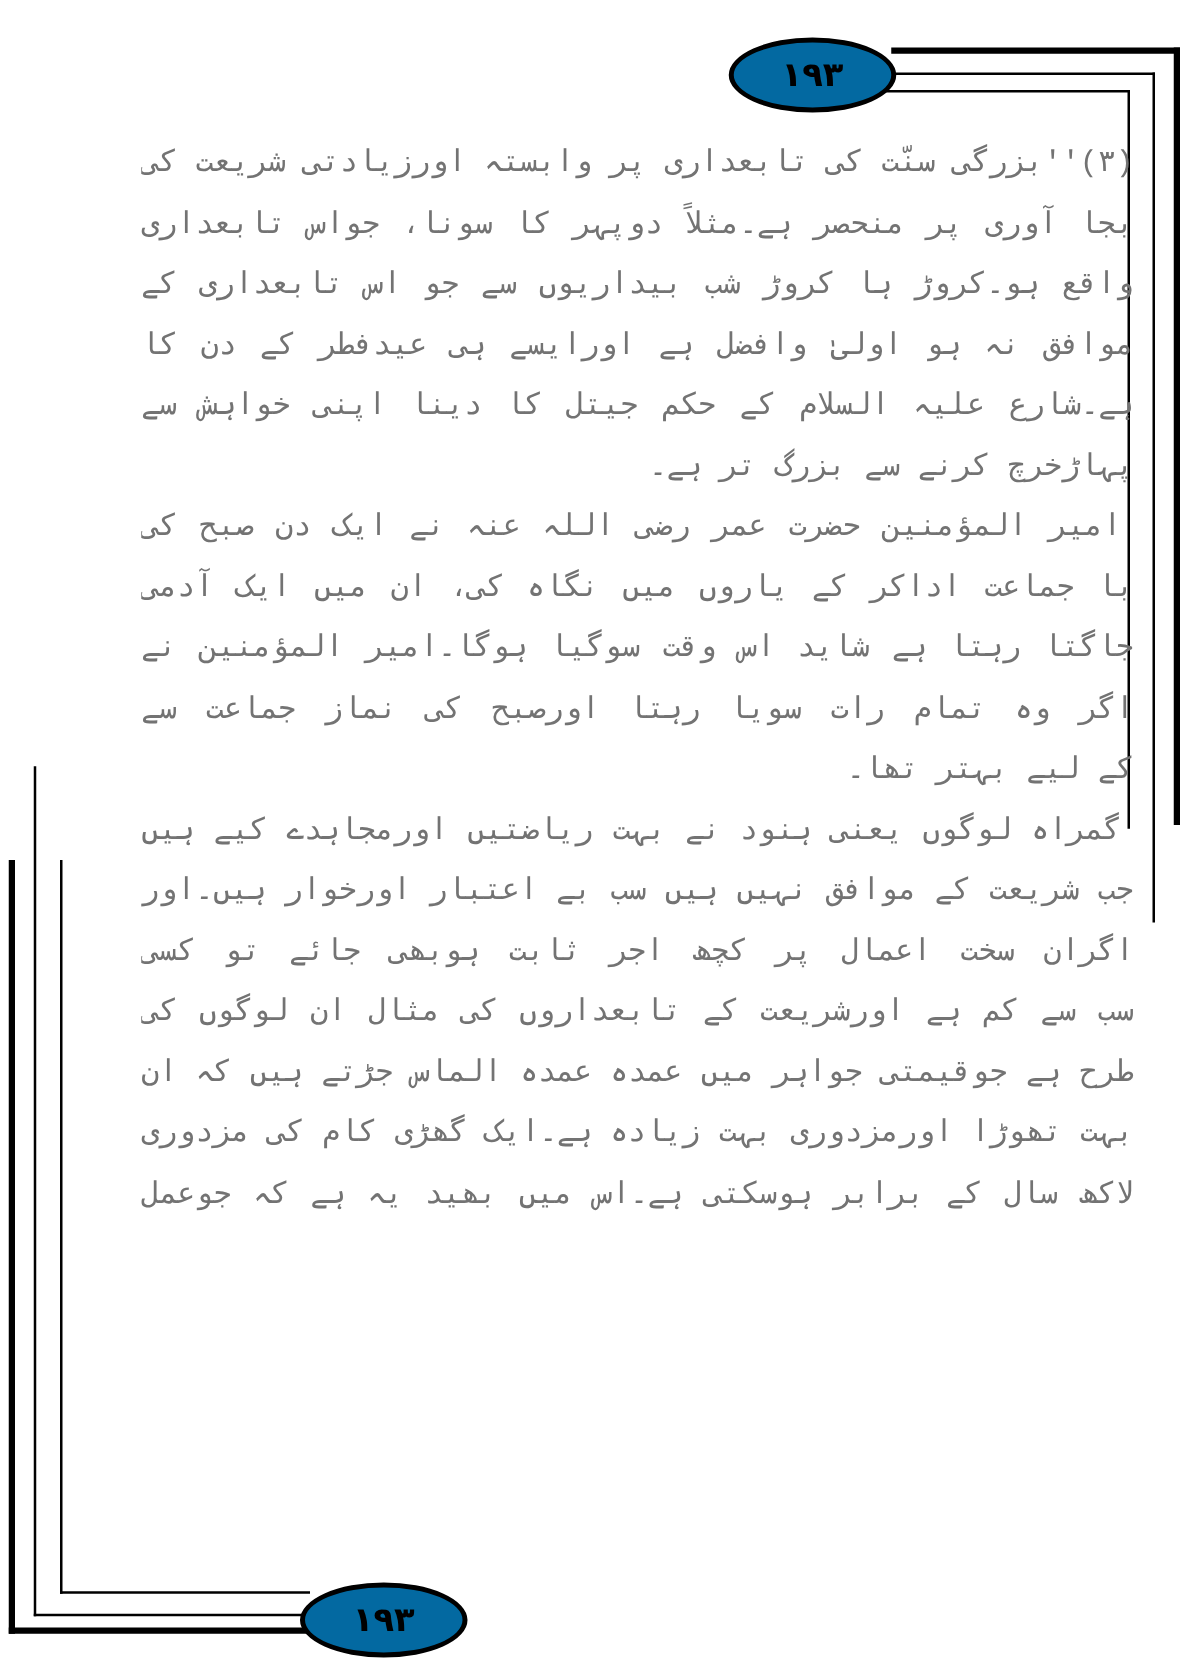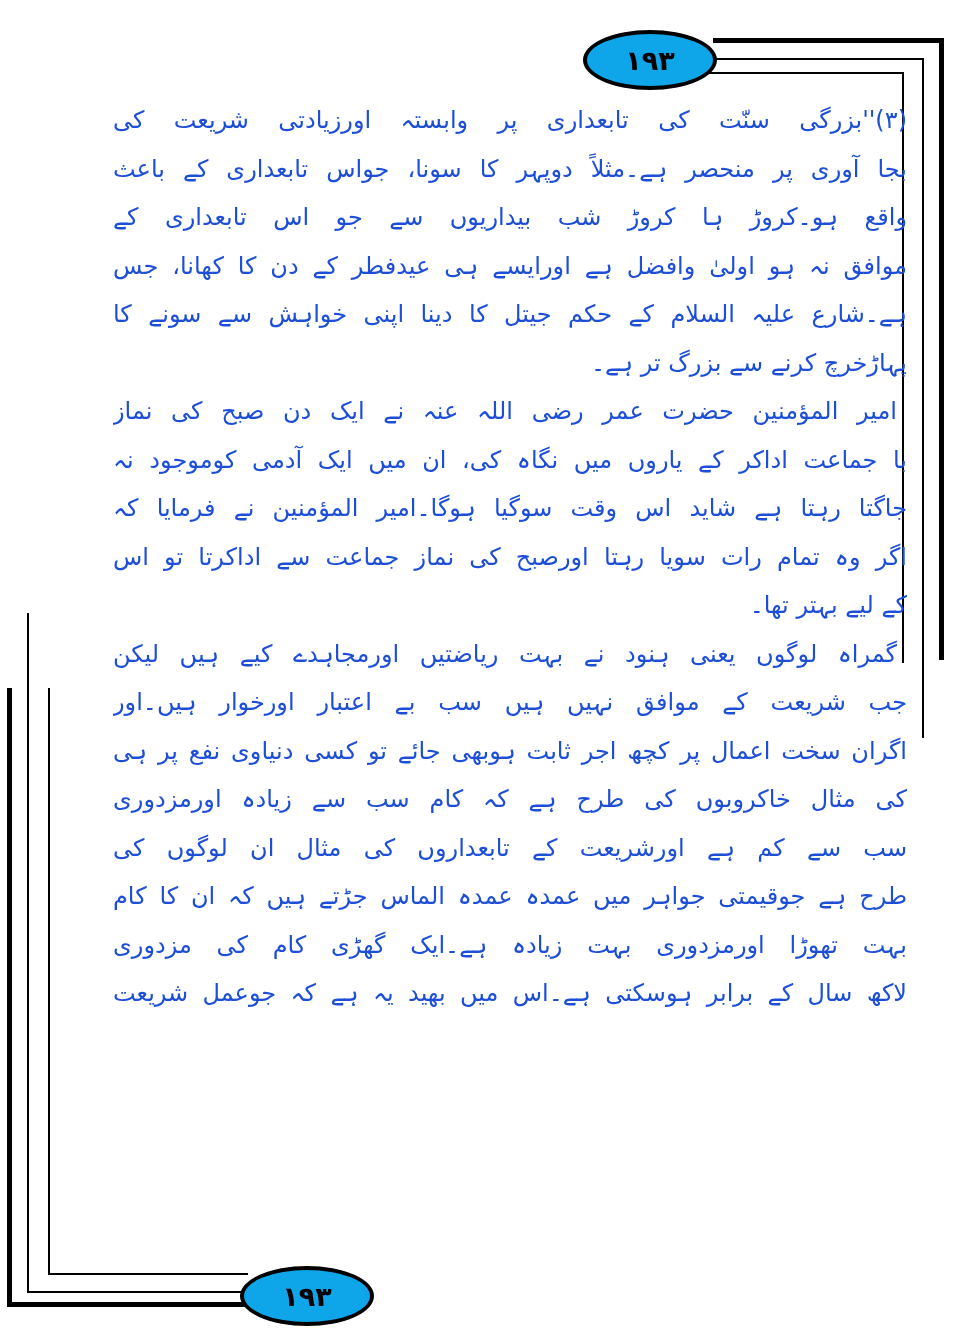--- a/index.html
+++ b/index.html
@@ -5,29 +5,29 @@
   html,body{margin:0;padding:0;}
   body{
     width:960px;height:1334px;position:relative;background:#ffffff;
     font-family:"DejaVu Sans",sans-serif;overflow:hidden;
   }
   
   .fline{position:absolute;background:#000000;}
   
   .badge{
     position:absolute;width:126px;height:52px;border:4px solid #000;
-    border-radius:50%;background:#0ea5e9;display:flex;align-items:center;justify-content:center;
+    border-radius:50%;background:#0369a1;display:flex;align-items:center;justify-content:center;
     font-size:27px;font-weight:bold;color:#000;z-index:5;text-align:center;
   }
   .badge-top{left:583px;top:30px;}
   .badge-bottom{left:240px;top:1266px;}
   
   .text-block{
-    position:absolute;top:96px;right:53px;width:794px;
-    direction:rtl;color:#1d4ed8;
+    position:absolute;top:108px;right:53px;width:794px;
+    direction:rtl;color:#737373;font-family:Liberation Mono, monospace;
   }
   .tline{
     height:48.5px;line-height:48.5px;font-size:24px;
     overflow:hidden;white-space:normal;
     text-align:justify;text-align-last:justify;
   }
   .tline.short{text-align:center;text-align-last:right;}
   .tline.indent{padding-right:10px;}
 </style>
 </head>
@@ -74,19 +74,18 @@
     <div class="tline">با جماعت اداکر کے یاروں میں نگاہ کی، ان میں ایک آدمی کوموجود نہ</div>
     <div class="tline">جاگتا رہتا ہے شاید اس وقت سوگیا ہوگا۔امیر المؤمنین نے فرمایا کہ</div>
     <div class="tline">اگر وہ تمام رات سویا رہتا اورصبح کی نماز جماعت سے اداکرتا تو اس</div>
     <div class="tline short">کے لیے بہتر تھا۔</div>
   </div>
 
   <div>
     <div class="tline indent">گمراہ لوگوں یعنی ہنود نے بہت ریاضتیں اورمجاہدے کیے ہیں لیکن</div>
     <div class="tline">جب شریعت کے موافق نہیں ہیں سب بے اعتبار اورخوار ہیں۔اور</div>
     <div class="tline">اگران سخت اعمال پر کچھ اجر ثابت ہوبھی جائے تو کسی دنیاوی نفع پر ہی</div>
-    <div class="tline">کی مثال خاکروبوں کی طرح ہے کہ کام سب سے زیادہ اورمزدوری</div>
     <div class="tline">سب سے کم ہے اورشریعت کے تابعداروں کی مثال ان لوگوں کی</div>
     <div class="tline">طرح ہے جوقیمتی جواہر میں عمدہ عمدہ الماس جڑتے ہیں کہ ان کا کام</div>
     <div class="tline">بہت تھوڑا اورمزدوری بہت زیادہ ہے۔ایک گھڑی کام کی مزدوری</div>
     <div class="tline">لاکھ سال کے برابر ہوسکتی ہے۔اس میں بھید یہ ہے کہ جوعمل شریعت</div>
   </div>
 </div>
 
 </body></html>

